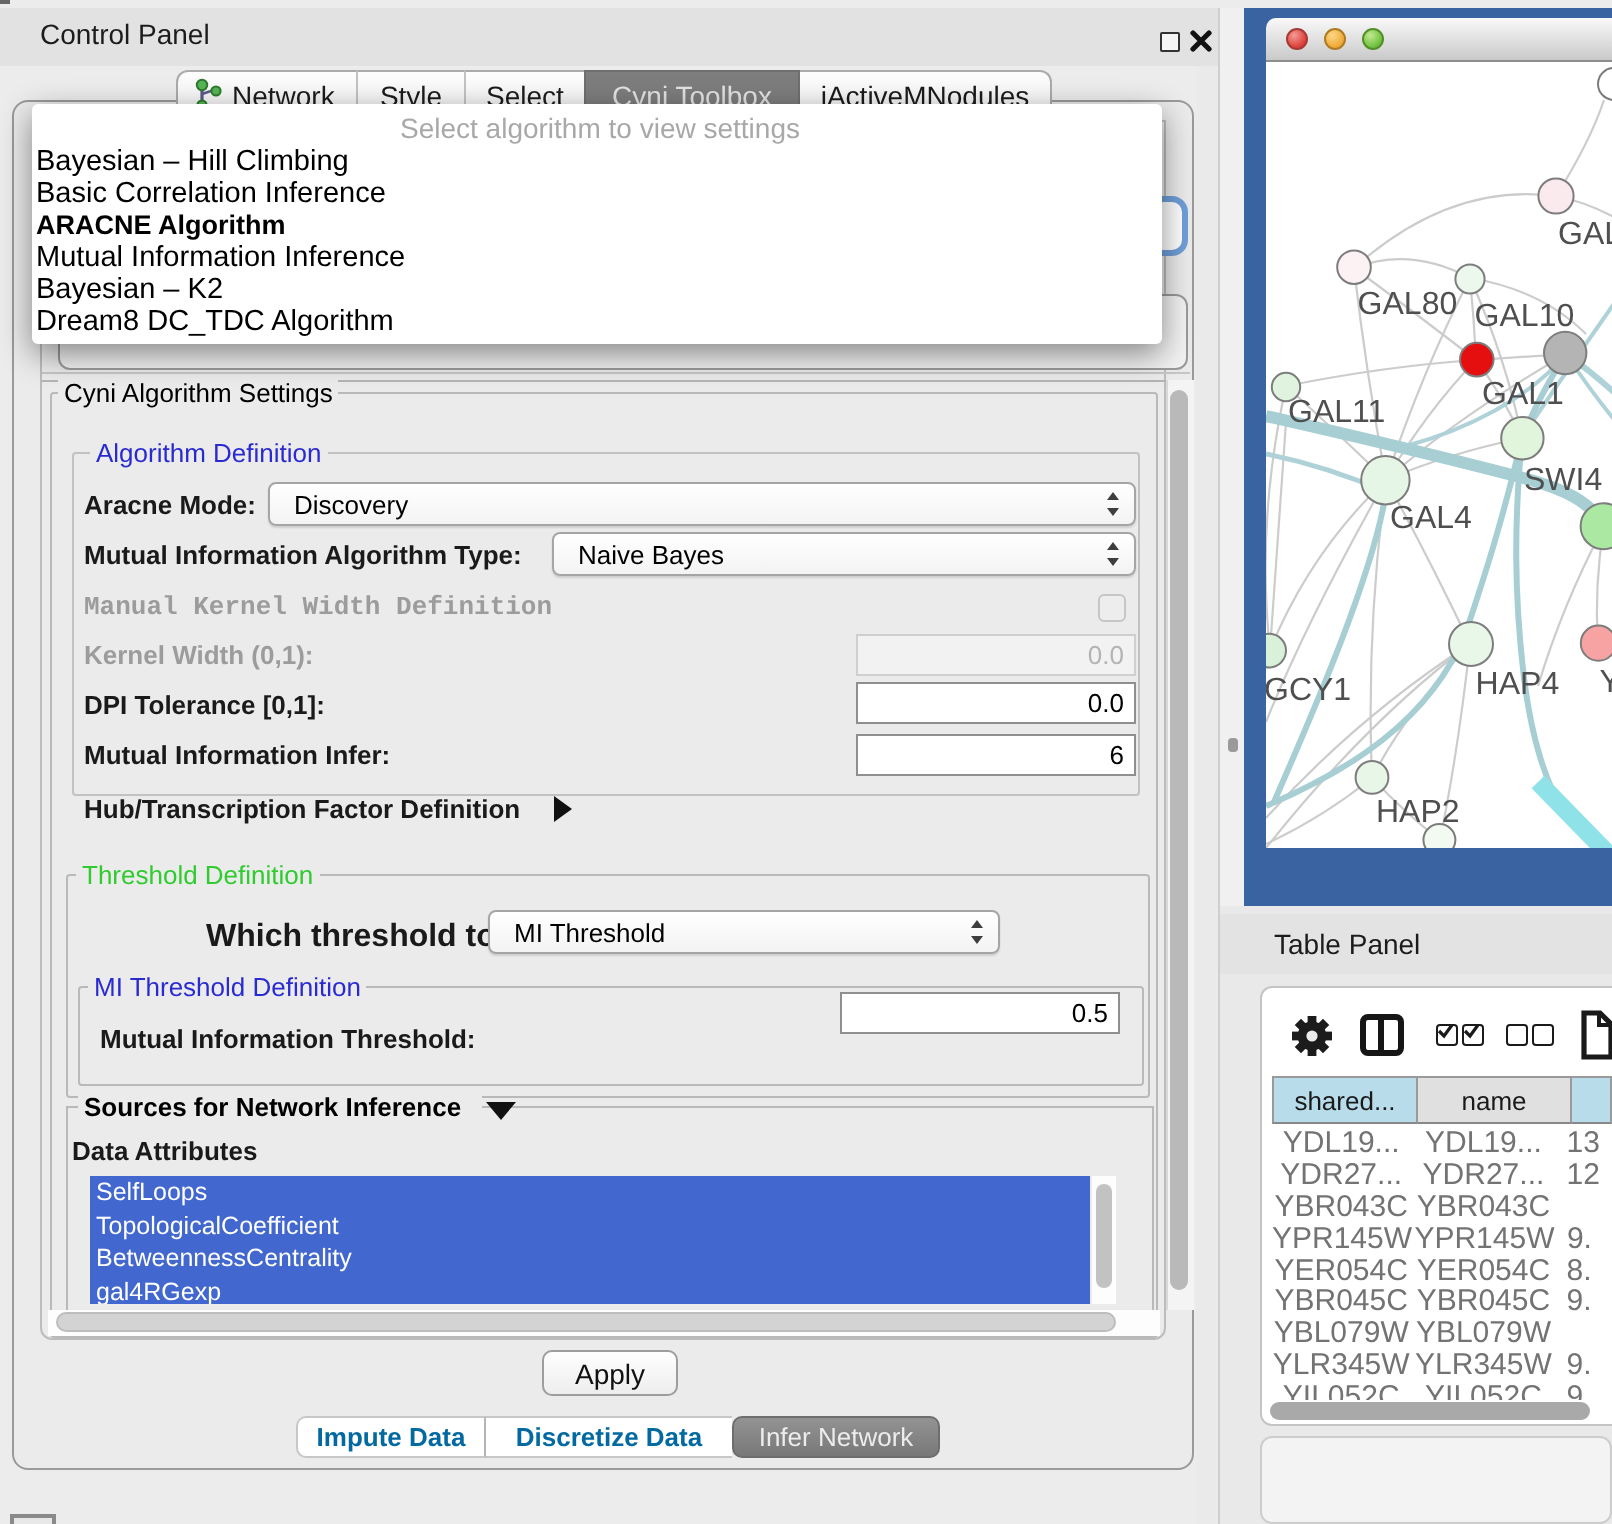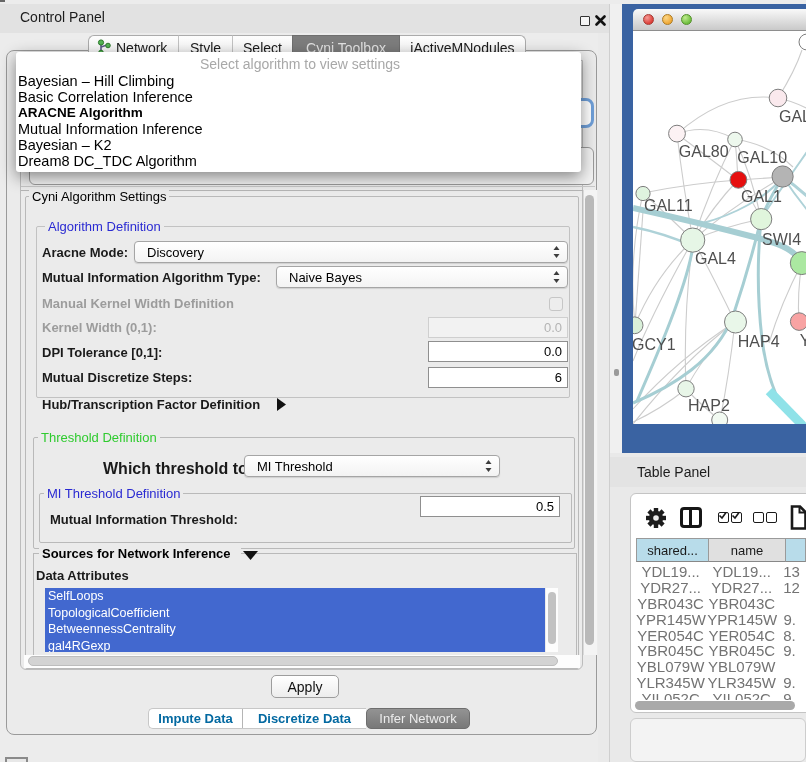--- a/index.html
+++ b/index.html
@@ -148,30 +148,30 @@
         <path d="M3.5 1 L6.5 5 L0.5 5 Z" fill="#3d3d3d"></path>
         <path d="M3.5 13 L6.5 9 L0.5 9 Z" fill="#3d3d3d"></path>
       </svg></span></div>
 
   <div class="abs lbl" style="left:42px;top:270px;">Mutual Information Algorithm Type:</div>
   <div class="abs combo" style="left:276px;top:266px;width:292px;height:22px;">Naive Bayes<span class="arr"><svg width="7" height="14">
         <path d="M3.5 1 L6.5 5 L0.5 5 Z" fill="#3d3d3d"></path>
         <path d="M3.5 13 L6.5 9 L0.5 9 Z" fill="#3d3d3d"></path>
       </svg></span></div>
 
-  <div class="abs lbl lbl-dis" style="left:42px;top:296px;">Manual Kernel Width Definition</div>
+  <div class="abs lbl lbl-dis" style="left:42px;top:296px;font-family:Liberation Mono, monospace;">Manual Kernel Width Definition</div>
   <div class="abs" style="left:549px;top:297px;width:12px;height:12px;border:1px solid #c6c6c6;border-radius:3px;background:#ededed;"></div>
 
   <div class="abs lbl lbl-dis" style="left:42px;top:320px;">Kernel Width (0,1):</div>
   <div class="abs field field-dis" style="left:428px;top:317px;width:140px;height:21px;">0.0</div>
 
   <div class="abs lbl" style="left:42px;top:345px;">DPI Tolerance [0,1]:</div>
   <div class="abs field" style="left:428px;top:341px;width:140px;height:21px;">0.0</div>
 
-  <div class="abs lbl" style="left:42px;top:370px;">Mutual Discretize Steps:</div>
+  <div class="abs lbl" style="left:42px;top:370px;">Mutual Information Infer:</div>
   <div class="abs field" style="left:428px;top:367px;width:140px;height:21px;">6</div>
 
   <div class="abs lbl" style="left:42px;top:397px;font-size:13px;">Hub/Transcription Factor Definition</div>
   <div class="abs" style="left:276px;top:398px;line-height:0;"><svg width="11" height="13">
       <path d="M1 0 L10 6.5 L1 13 Z" fill="#111"></path>
     </svg></div>
 
   <div class="abs group" id="g-thr">
     <span class="gtitle" style="left:4px;color:#2fcb2f;">Threshold Definition</span>
   </div>

